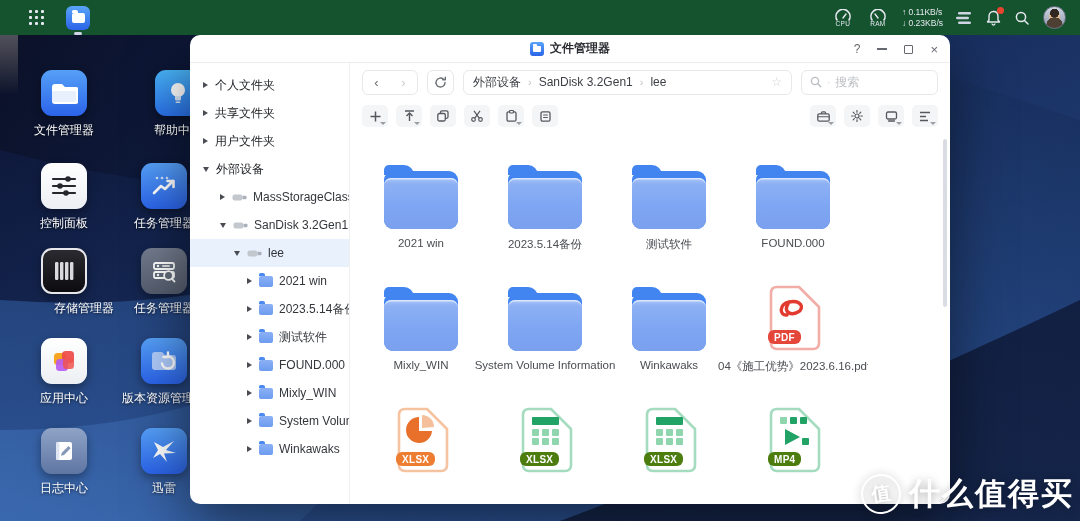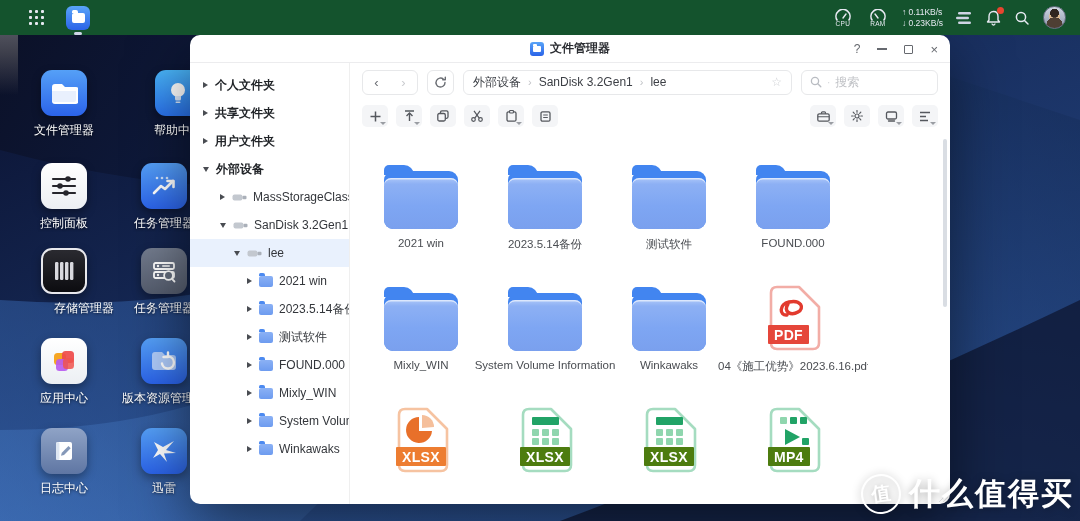--- a/index.html
+++ b/index.html
@@ -69,21 +69,21 @@
   .wc-min { width:10px; height:1.6px; background:#66696f; }
   .wc-max { width:9px; height:9px; border:1.4px solid #66696f; border-radius:1px; }
   .wc-close { font-size:13px; }
 
   .win-body { flex:1; display:flex; min-height:0; }
 
   
   .sidebar { width:160px; flex:0 0 auto; border-right:1px solid #efefef; padding-top:8px; overflow:hidden; }
   .srow { height:28px; display:flex; align-items:center; font-size:12px; color:#33363b;
     white-space:nowrap; overflow:hidden; }
-  .srow.top { font-weight:bold; color:#212428; }
+  .srow.top { font-weight:normal; color:#212428; }
   .srow.sel { background:#e9f1fd; }
   .tri { width:0; height:0; margin-right:7px; flex:0 0 auto; }
   .tri.r { border-left:5px solid #494c52; border-top:3.5px solid transparent; border-bottom:3.5px solid transparent; }
   .tri.d { border-top:5px solid #494c52; border-left:3.5px solid transparent; border-right:3.5px solid transparent; }
   .ind0{padding-left:13px;} .ind1{padding-left:30px;} .ind2{padding-left:44px;} .ind3{padding-left:57px;}
   .sf { width:14px; height:11px; border-radius:2px; background:linear-gradient(180deg,#8bb1f5,#6d9bef);
     position:relative; margin-right:6px; flex:0 0 auto; }
   .sf::before { content:""; position:absolute; top:-2.5px; left:0; width:6px; height:3px;
     background:#4c8af0; border-radius:1.5px 2px 0 0; }
   .usb { margin-right:6px; flex:0 0 auto; }
@@ -121,22 +121,22 @@
 
   .ficon { position:relative; width:74px; height:58px; }
   .ficon .back { position:absolute; inset:0; background:#4285f0; border-radius:9px; }
   .ficon .back::before { content:""; position:absolute; top:-6px; left:0; width:30px; height:10px;
     background:#4285f0; border-radius:5px 10px 0 0; }
   .ficon .front { position:absolute; left:0; right:0; top:7px; bottom:0; border-radius:7px 7px 9px 9px;
     background:linear-gradient(180deg,#aac5f8 0,#8db0f4 12%,#7ea6f3 55%,#7aa0ee 100%);
     box-shadow:inset 0 1.5px 0 rgba(255,255,255,.6); }
 
   .docwrap { position:relative; width:64px; height:66px; }
-  .badge { position:absolute; left:7px; bottom:7px; padding:1.5px 6px; border-radius:1px;
-    color:#fff; font-size:14px; font-weight:bold; letter-spacing:.3px;margin-top:25px; }
+  .badge { position:absolute; left:7px; bottom:7px; padding:1.5px 6px; border-radius:6px;
+    color:#fff; font-size:10px; font-weight:bold; letter-spacing:.3px;margin-top:25px; }
   .b-pdf { background:#e5463a; } .b-pptx { background:#ed7d31; } .b-xlsx,.b-mp4 { background:#4d7c0f; }
 
   .vscroll { position:absolute; right:3px; top:8px; width:4px; height:168px; background:#d9dde3; border-radius:2px; }
 
   .statusbar { height:24px; flex:0 0 auto; display:flex; align-items:center; justify-content:flex-end;
     gap:8px; padding-right:88px; font-size:11px; color:#9aa0a6; }
   .statusbar .sep { color:#d4d6da; }
   .grip { position:absolute; right:2px; bottom:2px; width:10px; height:10px; opacity:.5;
     background:linear-gradient(135deg,transparent 0 50%,#c6c8cc 50% 55%,transparent 55% 70%,#c6c8cc 70% 75%,transparent 75%); }
 

